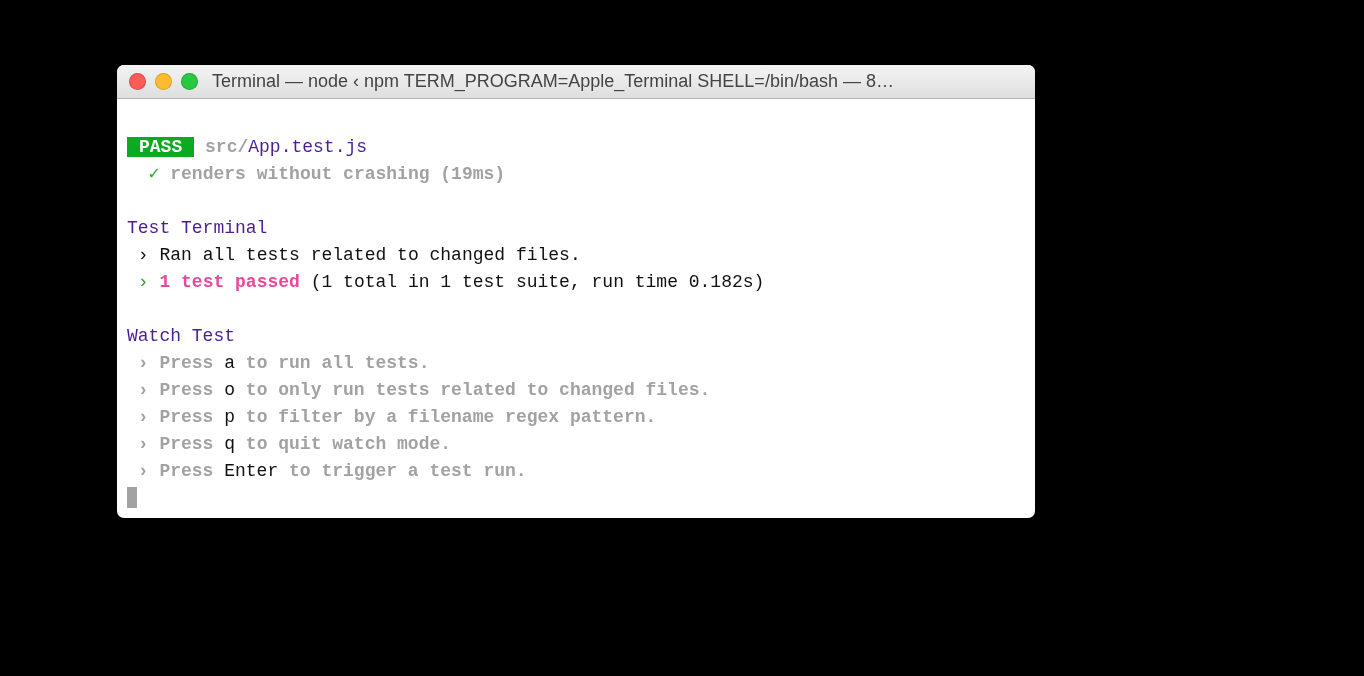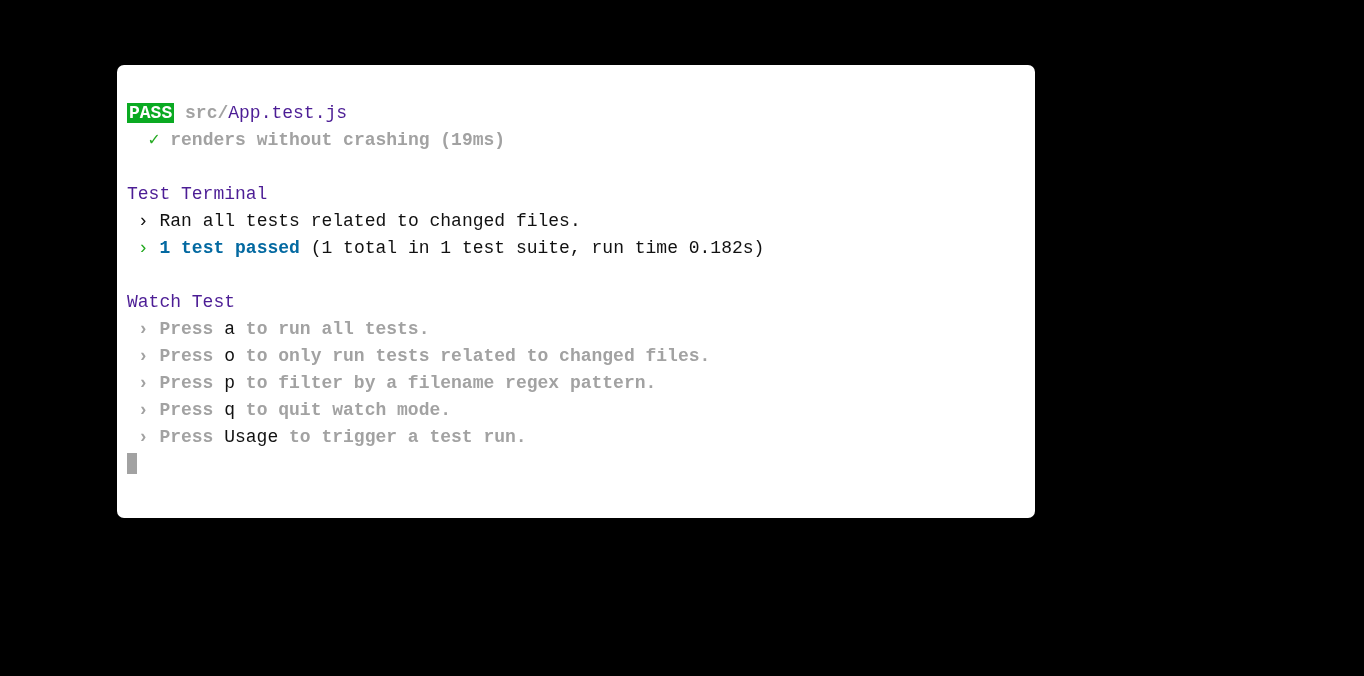--- a/index.html
+++ b/index.html
@@ -61,52 +61,60 @@
     padding: 8px 10px;
     font-size: 18px;
     line-height: 27px;
     white-space: pre;
     color: #a2a2a2;
   }
   .pass-badge {
     background: #0aaa22;
     color: #fff;
     font-weight: bold;
-    padding: 0 2px;
+    padding: 0 12px;
   }
   .dim { color: #a2a2a2; font-weight: bold; }
   .bold-black { color:#4c1d95; font-weight:normal; }
-  .green-bold { color:#0369a1; font-weight:bold; }
+  .green-bold { color:#ec4899; font-weight:bold; }
   .green-check { color:#25aa22; }
   .green-arrow { color:#25aa22; }
   .black { color:#111; }
   .cursor {
     display:inline-block;
     width:10px;
     height:21px;
     background:#a2a2a2;
     vertical-align:text-bottom;
   }
 </style>
 </head>
 <body>
 
 <div class="window">
 
+  <div class="titlebar">
+    <div class="lights">
+      <div class="light red"></div>
+      <div class="light yellow"></div>
+      <div class="light green"></div>
+    </div>
+    <div class="titletext">Terminal — node ‹ npm TERM_PROGRAM=Apple_Terminal SHELL=/bin/bash — 8…</div>
+  </div>
 
   <div class="body">
 <span><span class="pass-badge">PASS</span><span> </span><span class="dim">src/</span><span class="bold-black">App.test.js</span></span>
 <span>  <span class="green-check">✓</span> <span class="dim">renders without crashing (19ms)</span></span>
 
 <span class="bold-black">Test Terminal</span>
 <span> <span class="black">›</span> <span class="black">Ran all tests related to changed files.</span></span>
 <span> <span class="green-arrow">›</span> <span class="green-bold">1 test passed</span><span class="black"> (1 total in 1 test suite, run time 0.182s)</span></span>
 
 <span class="bold-black">Watch Test</span>
 <span><span class="dim"> › Press </span><span class="black">a</span><span class="dim"> to run all tests.</span></span>
 <span><span class="dim"> › Press </span><span class="black">o</span><span class="dim"> to only run tests related to changed files.</span></span>
 <span><span class="dim"> › Press </span><span class="black">p</span><span class="dim"> to filter by a filename regex pattern.</span></span>
 <span><span class="dim"> › Press </span><span class="black">q</span><span class="dim"> to quit watch mode.</span></span>
-<span><span class="dim"> › Press </span><span class="black">Usage</span><span class="dim"> to trigger a test run.</span></span>
+<span><span class="dim"> › Press </span><span class="black">Enter</span><span class="dim"> to trigger a test run.</span></span>
 <span class="cursor"></span>
   </div>
 
 </div>
 
 </body></html>

